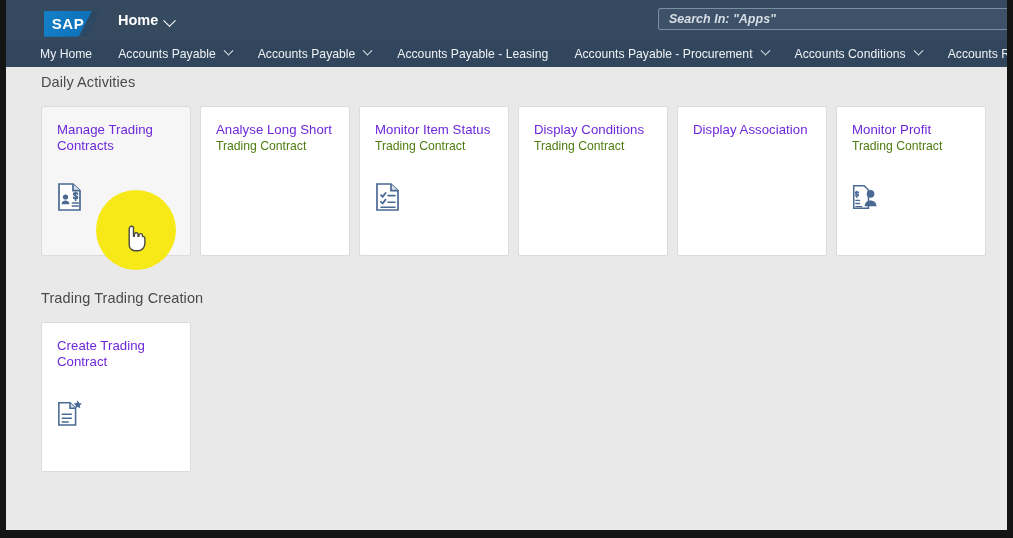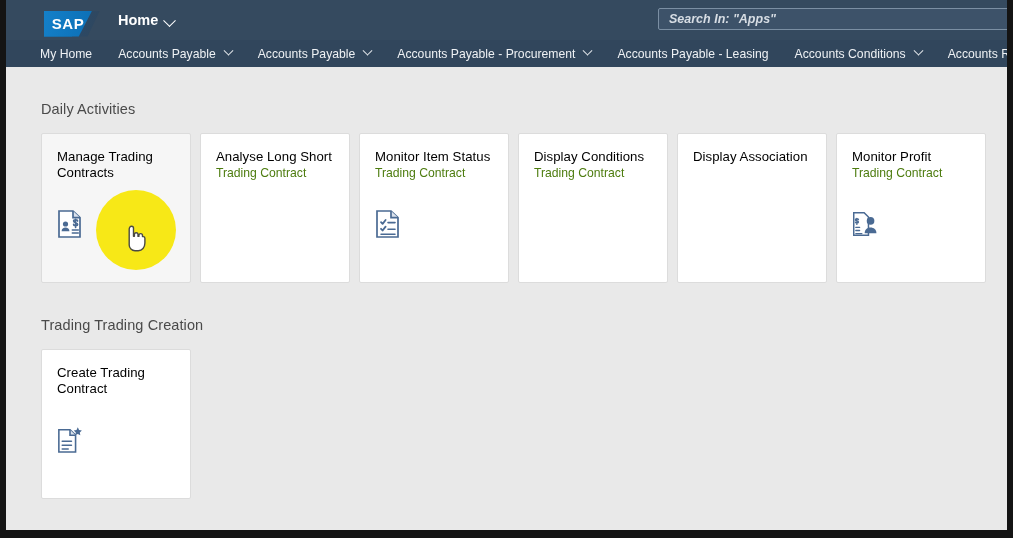--- a/index.html
+++ b/index.html
@@ -123,21 +123,21 @@
   .nav-item .chev {
     width: 7px; height: 7px;
     border-right-width: 1.4px; border-bottom-width: 1.4px;
     opacity: 0.95;
   }
 
   
   .content {
     position: absolute; top: 67px; left: 0; right: 0; bottom: 8px;
     background: #e9e9e9;
-    padding: 34px 0 0 41px;
+    padding: 7px 0 0 41px;
     overflow: hidden;
   }
 
   .group-title {
     color: #4a4a4a;
     font-size: 14.5px;
     font-weight: normal;
     margin-bottom: 16px;
     letter-spacing: 0.1px;
   }
@@ -151,21 +151,21 @@
     background: #ffffff;
     border: 1px solid #dcdcdc;
     border-radius: 2px;
     padding: 15px 13px 13px 15px;
     display: flex; flex-direction: column;
     cursor: pointer;
   }
   .tile.hovered { background: #f6f6f6; }
 
   .tile-title {
-    color: #000000;
+    color: #6d28d9;
     font-size: 13.2px;
     line-height: 15.5px;
     font-weight: normal;
     letter-spacing: 0.05px;
   }
   .tile-subtitle {
     color: #4d7c0f;
     font-size: 12.2px;
     line-height: 15px;
     margin-top: 1px;
@@ -228,25 +228,25 @@
       </div>
       <div class="nav-item">
         <span>Accounts Payable</span>
         <span class="chev"></span>
       </div>
       <div class="nav-item">
         <span>Accounts Payable</span>
         <span class="chev"></span>
       </div>
       <div class="nav-item">
+        <span>Accounts Payable - Leasing</span>
+      </div>
+      <div class="nav-item">
         <span>Accounts Payable - Procurement</span>
         <span class="chev"></span>
-      </div>
-      <div class="nav-item">
-        <span>Accounts Payable - Leasing</span>
       </div>
       <div class="nav-item">
         <span>Accounts Conditions</span>
         <span class="chev"></span>
       </div>
       <div class="nav-item">
         <span>Accounts R</span>
       </div>
     </div>
 

